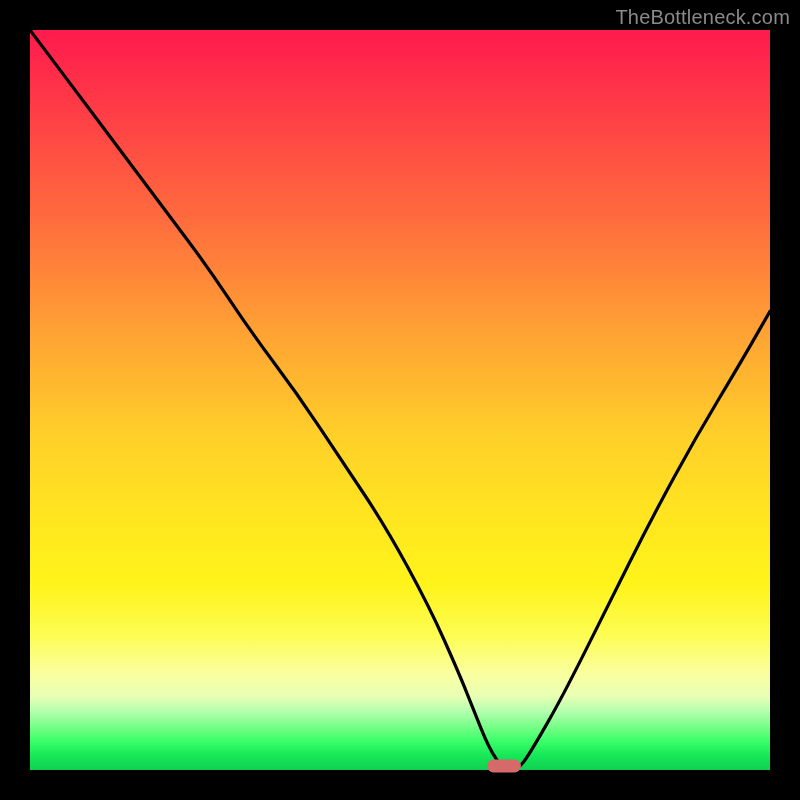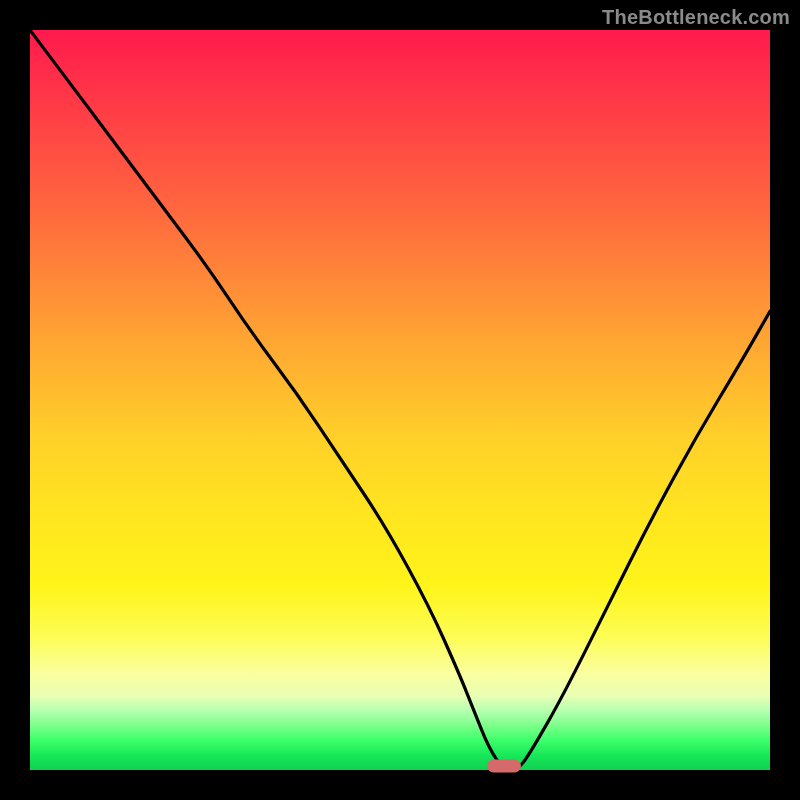--- a/index.html
+++ b/index.html
@@ -9,21 +9,21 @@
     width: 800px;
     height: 800px;
     background: #000;
   }
   .attribution {
     position: absolute;
     top: 6px;
     right: 10px;
     font-family: Arial, Helvetica, sans-serif;
     font-size: 20px;
-    font-weight: bold;
+    font-weight: normal;
     color: #8a8a8a;
     letter-spacing: 0.2px;
   }
   .plot {
     position: absolute;
     left: 30px;
     top: 30px;
     width: 740px;
     height: 740px;
   }

